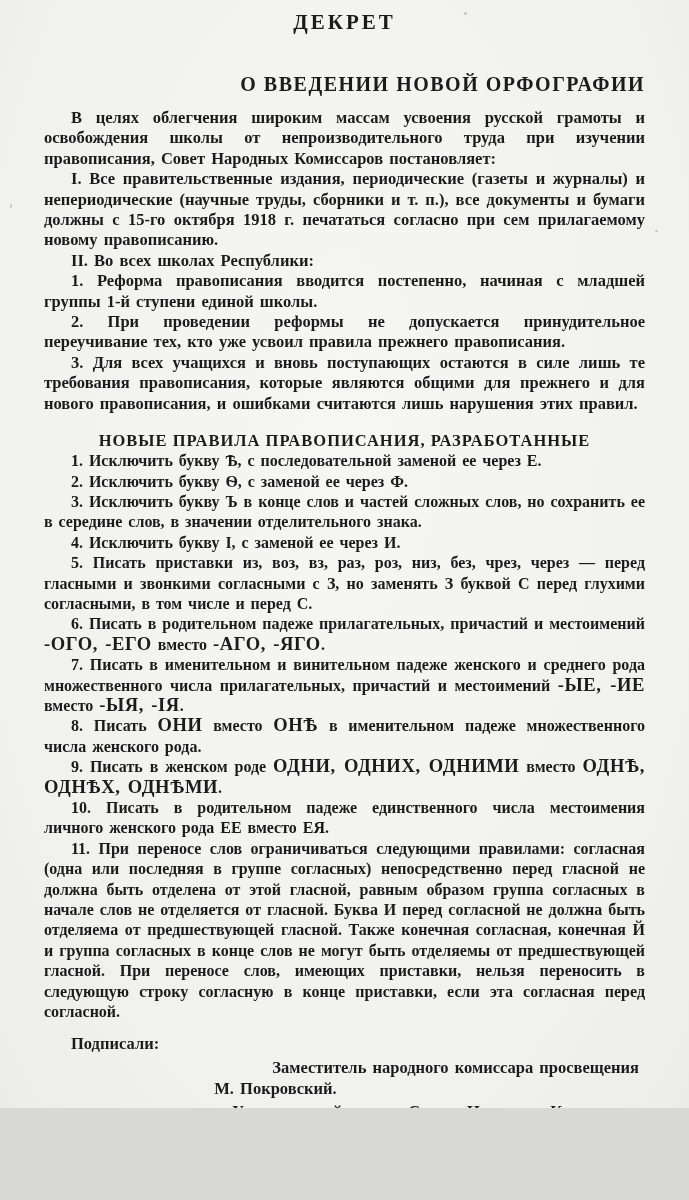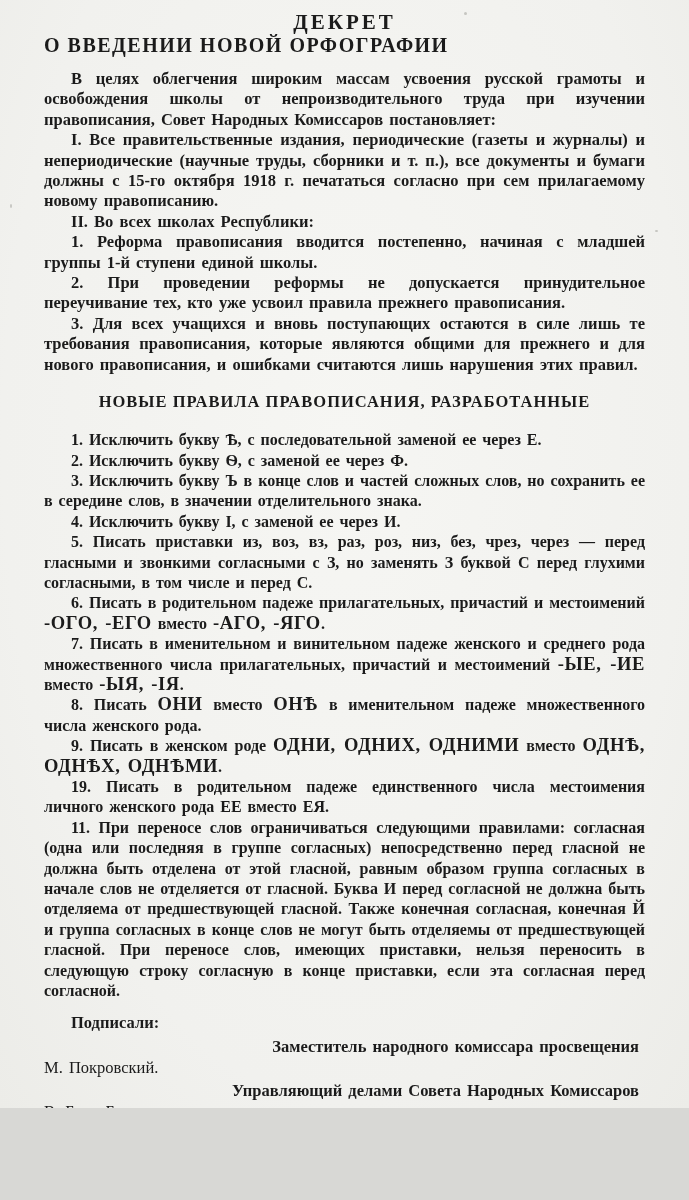--- a/index.html
+++ b/index.html
@@ -22,44 +22,44 @@
     padding: 10px 44px 0 44px;
   }
   .doc-title {
     text-align: center;
     font-weight: 700;
     font-size: 21px;
     line-height: 24px;
     letter-spacing: 3px;
   }
   .doc-subtitle {
-    text-align: left;
+    text-align: right;
     font-weight: 700;
     font-size: 20px;
     line-height: 23px;
     letter-spacing: 1.5px;
     margin-bottom: 12px;
+    margin-top: 39px;
   }
   .body-text p, .para {
     margin: 0;
     text-align: justify;
     text-indent: 27px;
     font-size: 16.5px;
     line-height: 20.4px;
     font-weight: 600;
     word-spacing: 0.12em;
   }
   .section-heading {
     text-align: center;
     font-weight: 700;
     font-size: 16.5px;
     line-height: 21px;
     letter-spacing: 1px;
     margin-top: 16px;
-    margin-bottom: 18px;
   }
   .rules .rule {
     margin: 0;
     text-align: justify;
     text-indent: 27px;
     font-size: 16px;
     line-height: 20.4px;
     font-weight: 600;
     word-spacing: 0.12em;
   }
@@ -75,24 +75,24 @@
   .signature-block { margin-top: 2px; }
   .sig-role {
     text-align: right;
     font-size: 16.5px;
     line-height: 21px;
     font-weight: 600;
     padding-right: 6px;
     word-spacing: 0.12em;
   }
   .sig-name {
-    text-align: left;
+    text-align: center;
     font-size: 16.5px;
     line-height: 21px;
-    font-weight: 400;
+    font-weight: 700;
     word-spacing: 0.12em;
   }
   .sig-name.offset-1 { padding-right: 138px; }
   .sig-name.offset-2 { padding-right: 70px; }
   .speck {
     position: absolute;
     background: #9a9a94;
     border-radius: 50%;
     opacity: 0.5;
   }
@@ -122,21 +122,21 @@
     <div class="rules">
         <p class="rule"><span>1. Исключить букву Ѣ, с последовательной заменой ее через Е.</span></p>
         <p class="rule"><span>2. Исключить букву Ѳ, с заменой ее через Ф.</span></p>
         <p class="rule"><span>3. Исключить букву Ъ в конце слов и частей сложных слов, но сохранить ее в середине слов, в значении отделительного знака.</span></p>
         <p class="rule"><span>4. Исключить букву I, с заменой ее через И.</span></p>
         <p class="rule"><span>5. Писать приставки из, воз, вз, раз, роз, низ, без, чрез, через — перед гласными и звонкими согласными с З, но заменять З буквой С перед глухими согласными, в том числе и перед С.</span></p>
         <p class="rule gap"><span>6. Писать в родительном падеже прилагательных, причастий и местоимений </span><span class="em-caps">-ОГО, -ЕГО</span><span> вместо </span><span class="em-caps">-АГО, -ЯГО</span><span>.</span></p>
         <p class="rule gap"><span>7. Писать в именительном и винительном падеже женского и среднего рода множественного числа прилагательных, причастий и местоимений </span><span class="em-caps">-ЫЕ, -ИЕ</span><span> вместо </span><span class="em-caps">-ЫЯ, -ІЯ</span><span>.</span></p>
         <p class="rule gap"><span>8. Писать </span><span class="em-caps">ОНИ</span><span> вместо </span><span class="em-caps">ОНѢ</span><span> в именительном падеже множественного числа женского рода.</span></p>
         <p class="rule gap"><span>9. Писать в женском роде </span><span class="em-caps">ОДНИ, ОДНИХ, ОДНИМИ</span><span> вместо </span><span class="em-caps">ОДНѢ, ОДНѢХ, ОДНѢМИ</span><span>.</span></p>
-        <p class="rule gap"><span>19. Писать в родительном падеже единственного числа местоимения личного женского рода ЕЕ  вместо ЕЯ.</span></p>
+        <p class="rule gap"><span>10. Писать в родительном падеже единственного числа местоимения личного женского рода ЕЕ  вместо ЕЯ.</span></p>
         <p class="rule gap"><span>11. При переносе слов ограничиваться следующими правилами: согласная (одна или последняя в группе согласных) непосредственно перед гласной не должна быть отделена от этой гласной, равным образом группа согласных в начале слов не отделяется от гласной. Буква И перед согласной не должна быть отделяема от предшествующей гласной. Также конечная согласная, конечная Й и группа согласных в  конце слов не могут быть отделяемы  от предшествующей гласной. При переносе слов, имеющих приставки, нельзя переносить в следующую строку согласную в конце приставки, если эта согласная перед согласной.</span></p>
       </div>
 
     <p class="para signed-label">Подписали:</p>
 
     <div class="signature-block">
       <div class="sig-role">Заместитель народного комиссара просвещения</div>
       <div class="sig-name offset-1">М. Покровский.</div>
     </div>
 

